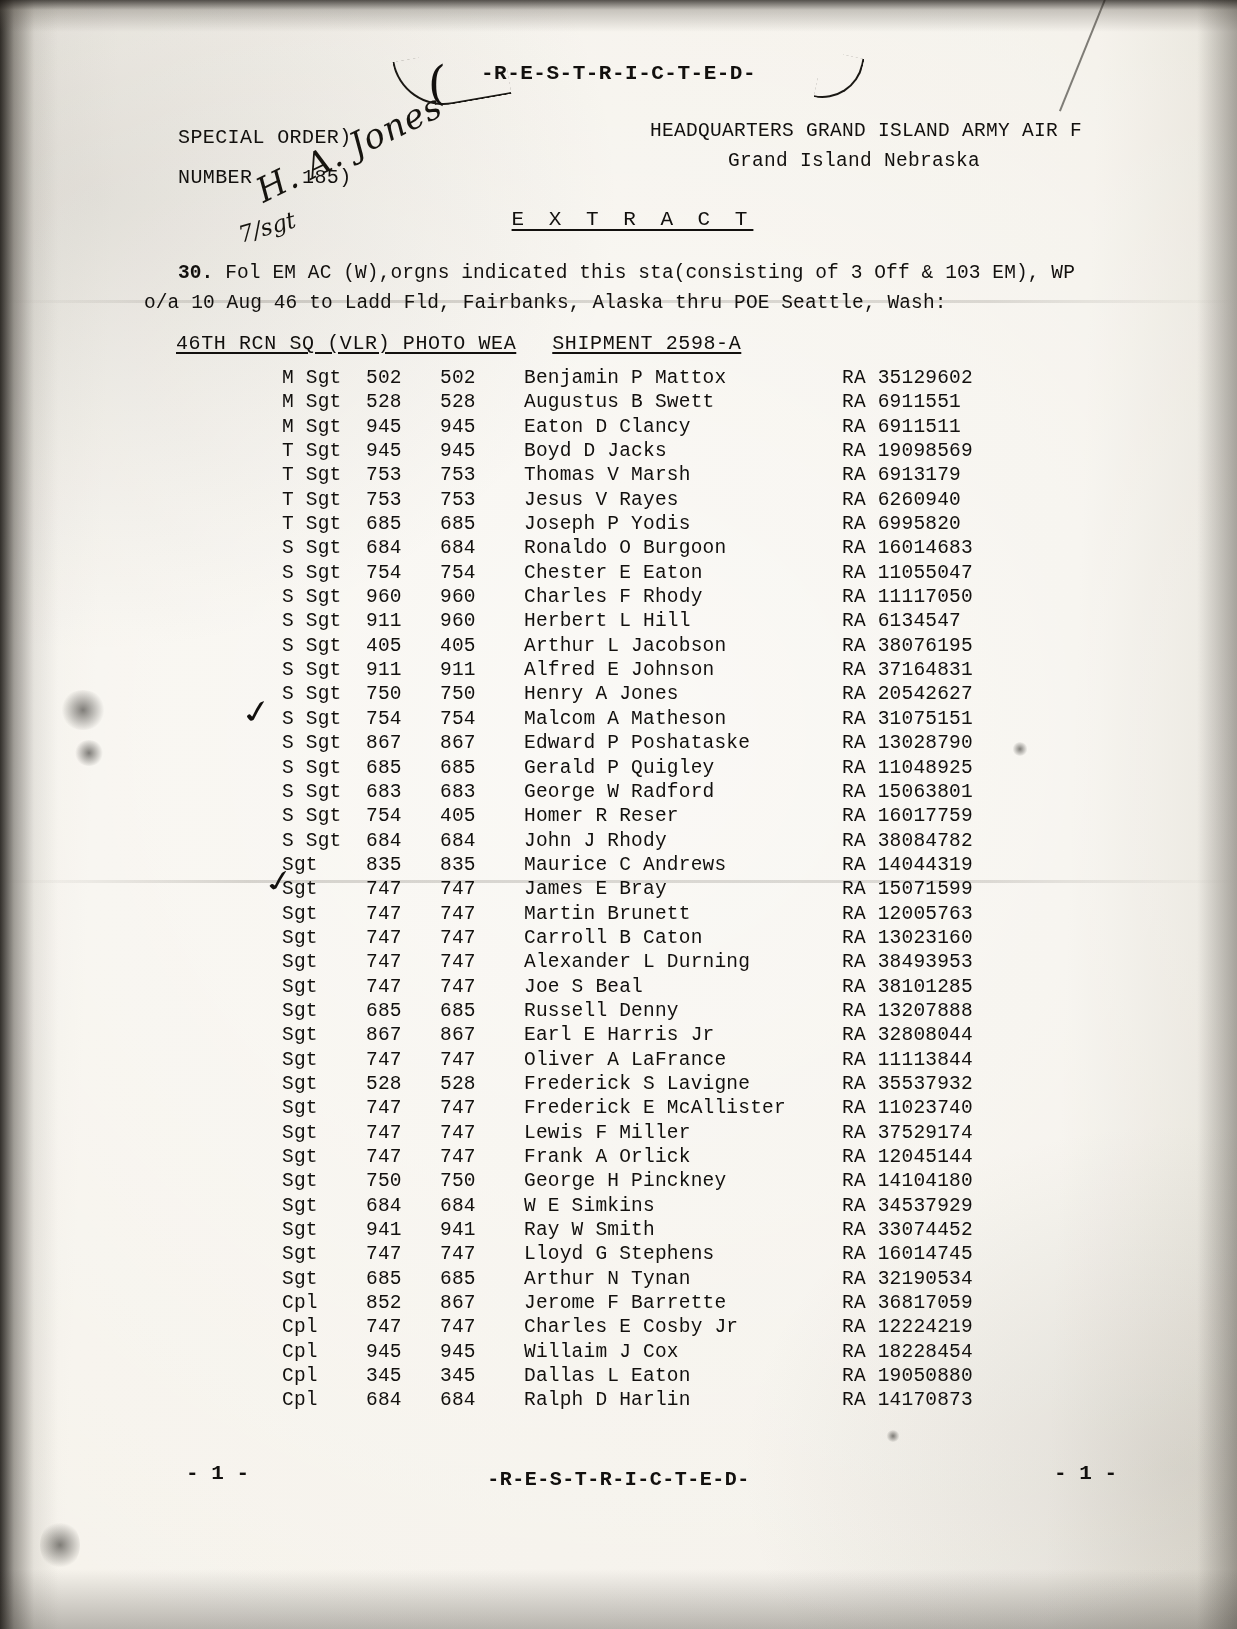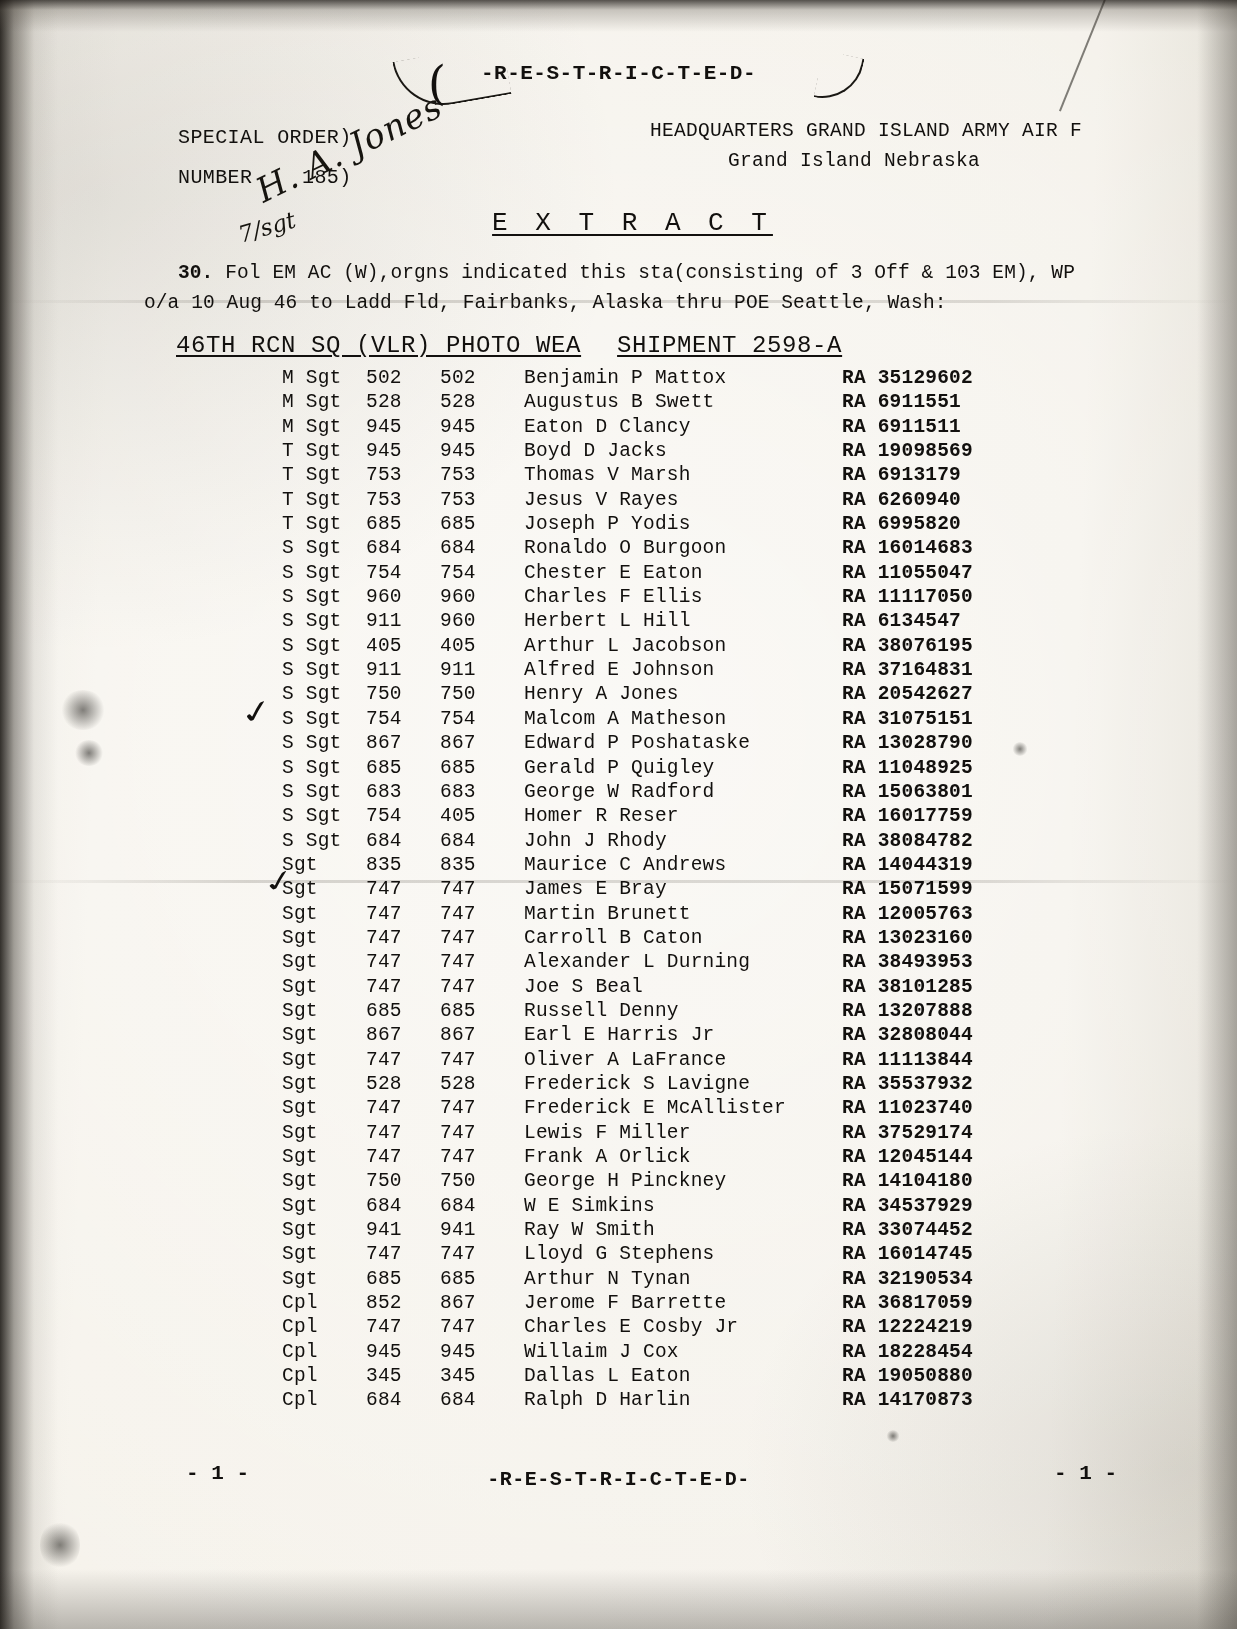--- a/index.html
+++ b/index.html
@@ -88,21 +88,21 @@
     letter-spacing: 0.3px;
   }
   .hq-line2 { padding-left: 78px; }
   .hq-line3 { padding-left: 130px; }
 
   .extract {
     position: absolute;
     left: 0; right: 0;
     top: 208px;
     text-align: center;
-    font-size: 26px;
+    font-size: 21px;
     letter-spacing: 6px;
     text-decoration: underline;
     text-underline-offset: 4px;
     margin-left: 28px;
   }
 
   .para {
     position: absolute;
     left: 178px;
     top: 258px;
@@ -111,21 +111,21 @@
     line-height: 30px;
     letter-spacing: 0.1px;
   }
   .para .num { font-weight: 700; }
   .para-l2 { margin-left: -34px; }
 
   .unit-head {
     position: absolute;
     left: 176px;
     top: 332px;
-    font-size: 24px;
+    font-size: 20px;
     letter-spacing: 0.6px;
     text-decoration: underline;
     text-underline-offset: 3px;
   }
   .unit-head .ship { padding-left: 36px; }
 
   table.roster {
     position: absolute;
     left: 282px;
     top: 366px;
@@ -136,21 +136,21 @@
     padding: 0;
     height: 24.35px;
     line-height: 24.35px;
     white-space: pre;
     letter-spacing: 0.2px;
   }
   td.grade { width: 84px; }
   td.c1 { width: 74px; }
   td.c2 { width: 84px; }
   td.name { width: 318px; }
-  td.serial { padding-left: 10px; font-weight: bold; }
+  td.serial { padding-left: 10px; }
 
   .pagenum-l {
     position: absolute;
     left: 186px;
     top: 1462px;
     font-size: 21px;
     font-weight: 700;
   }
   .pagenum-r {
     position: absolute;
@@ -341,21 +341,21 @@
             <td class="grade">S Sgt</td>
             <td class="c1">754</td>
             <td class="c2">754</td>
             <td class="name">Chester E Eaton</td>
             <td class="serial">RA 11055047</td>
           </tr>
           <tr>
             <td class="grade">S Sgt</td>
             <td class="c1">960</td>
             <td class="c2">960</td>
-            <td class="name">Charles F Ellis</td>
+            <td class="name">Charles F Rhody</td>
             <td class="serial">RA 11117050</td>
           </tr>
           <tr>
             <td class="grade">S Sgt</td>
             <td class="c1">911</td>
             <td class="c2">960</td>
             <td class="name">Herbert L Hill</td>
             <td class="serial">RA 6134547</td>
           </tr>
           <tr>

